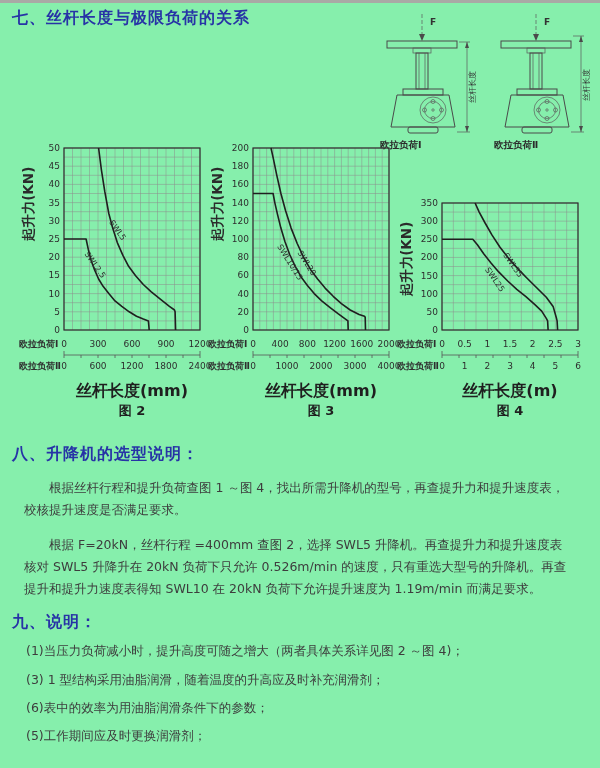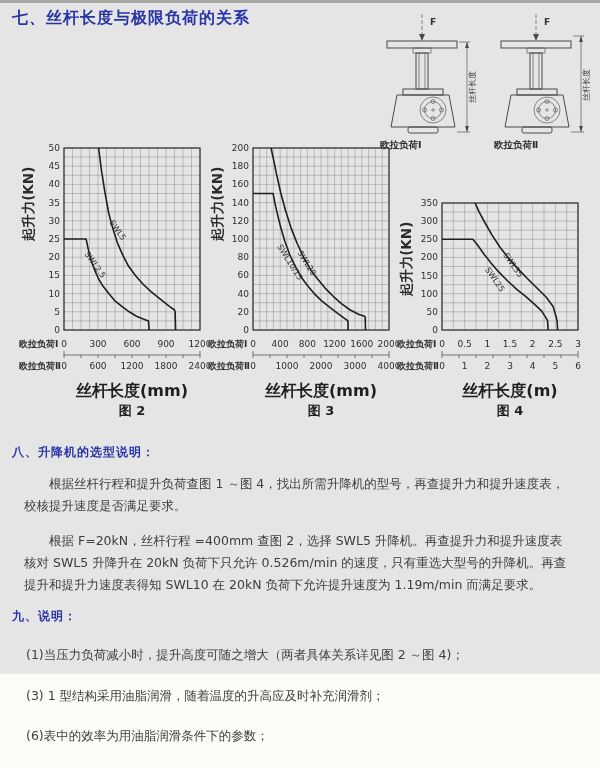--- a/index.html
+++ b/index.html
@@ -1,33 +1,33 @@
 <!DOCTYPE html>
 <html><head>
 <meta charset="utf-8">
 <style>
   html,body{margin:0;padding:0;}
   body{width:600px;height:768px;background:#fbfbf8;font-family:"DejaVu Sans","Liberation Sans",sans-serif;color:#3c3c3c;overflow:hidden;}
-  .page{position:relative;width:600px;height:674px;background:#e5e5e5;}
+  .page{position:relative;width:600px;height:768px;background:#86efac;}
   .top-strip{position:absolute;top:0;left:0;width:100%;height:3px;background:#a9a9a5;}
   .h1{position:absolute;top:8px;left:12px;font-size:16px;font-weight:bold;color:#2733a6;letter-spacing:1px;}
   .fig1{position:absolute;top:12px;left:376px;width:218px;}
   .jacks{display:flex;gap:10px;}
   .jack{width:104px;text-align:left;}
   .jack svg{display:block;}
   .jack-caption{font-size:9.5px;font-weight:bold;color:#2b2b2b;margin:1px 0 0 4px;}
   .fig1-caption{text-align:center;font-size:11px;font-weight:bold;color:#222;margin-top:1px;}
   .chart{position:absolute;top:140px;width:190px;height:280px;}
   .chart svg{display:block;}
   #chart0{left:18px;} #chart1{left:207px;} #chart2{left:396px;}
   .textblock{position:absolute;top:440px;left:0;width:600px;padding:0 14px 0 12px;box-sizing:border-box;}
-  .h2{font-size:12px;font-weight:bold;color:#2733a6;margin:4px 0 6px 0;letter-spacing:1px;}
+  .h2{font-size:16px;font-weight:bold;color:#2733a6;margin:4px 0 6px 0;letter-spacing:1px;}
   .para{font-size:12.5px;line-height:1.78;color:#3d3d3d;text-indent:2em;margin:12px;}
   .notes{margin:2px 0 0 14px;}
-  .note-item{font-size:12.5px;line-height:1.62;color:#3d3d3d;margin:20px 0;}
+  .note-item{font-size:12.5px;line-height:1.62;color:#3d3d3d;margin:8px 0;}
   .jack .lineart{stroke:#4a4a4a;stroke-width:1;fill:none;}
   .jack .thin{stroke:#5a5a5a;stroke-width:0.7;fill:none;}
 </style>
 </head>
 <body>
 
 <div class="page">
   <div class="top-strip"></div>
 
   <div class="h1">七、丝杆长度与极限负荷的关系</div>

